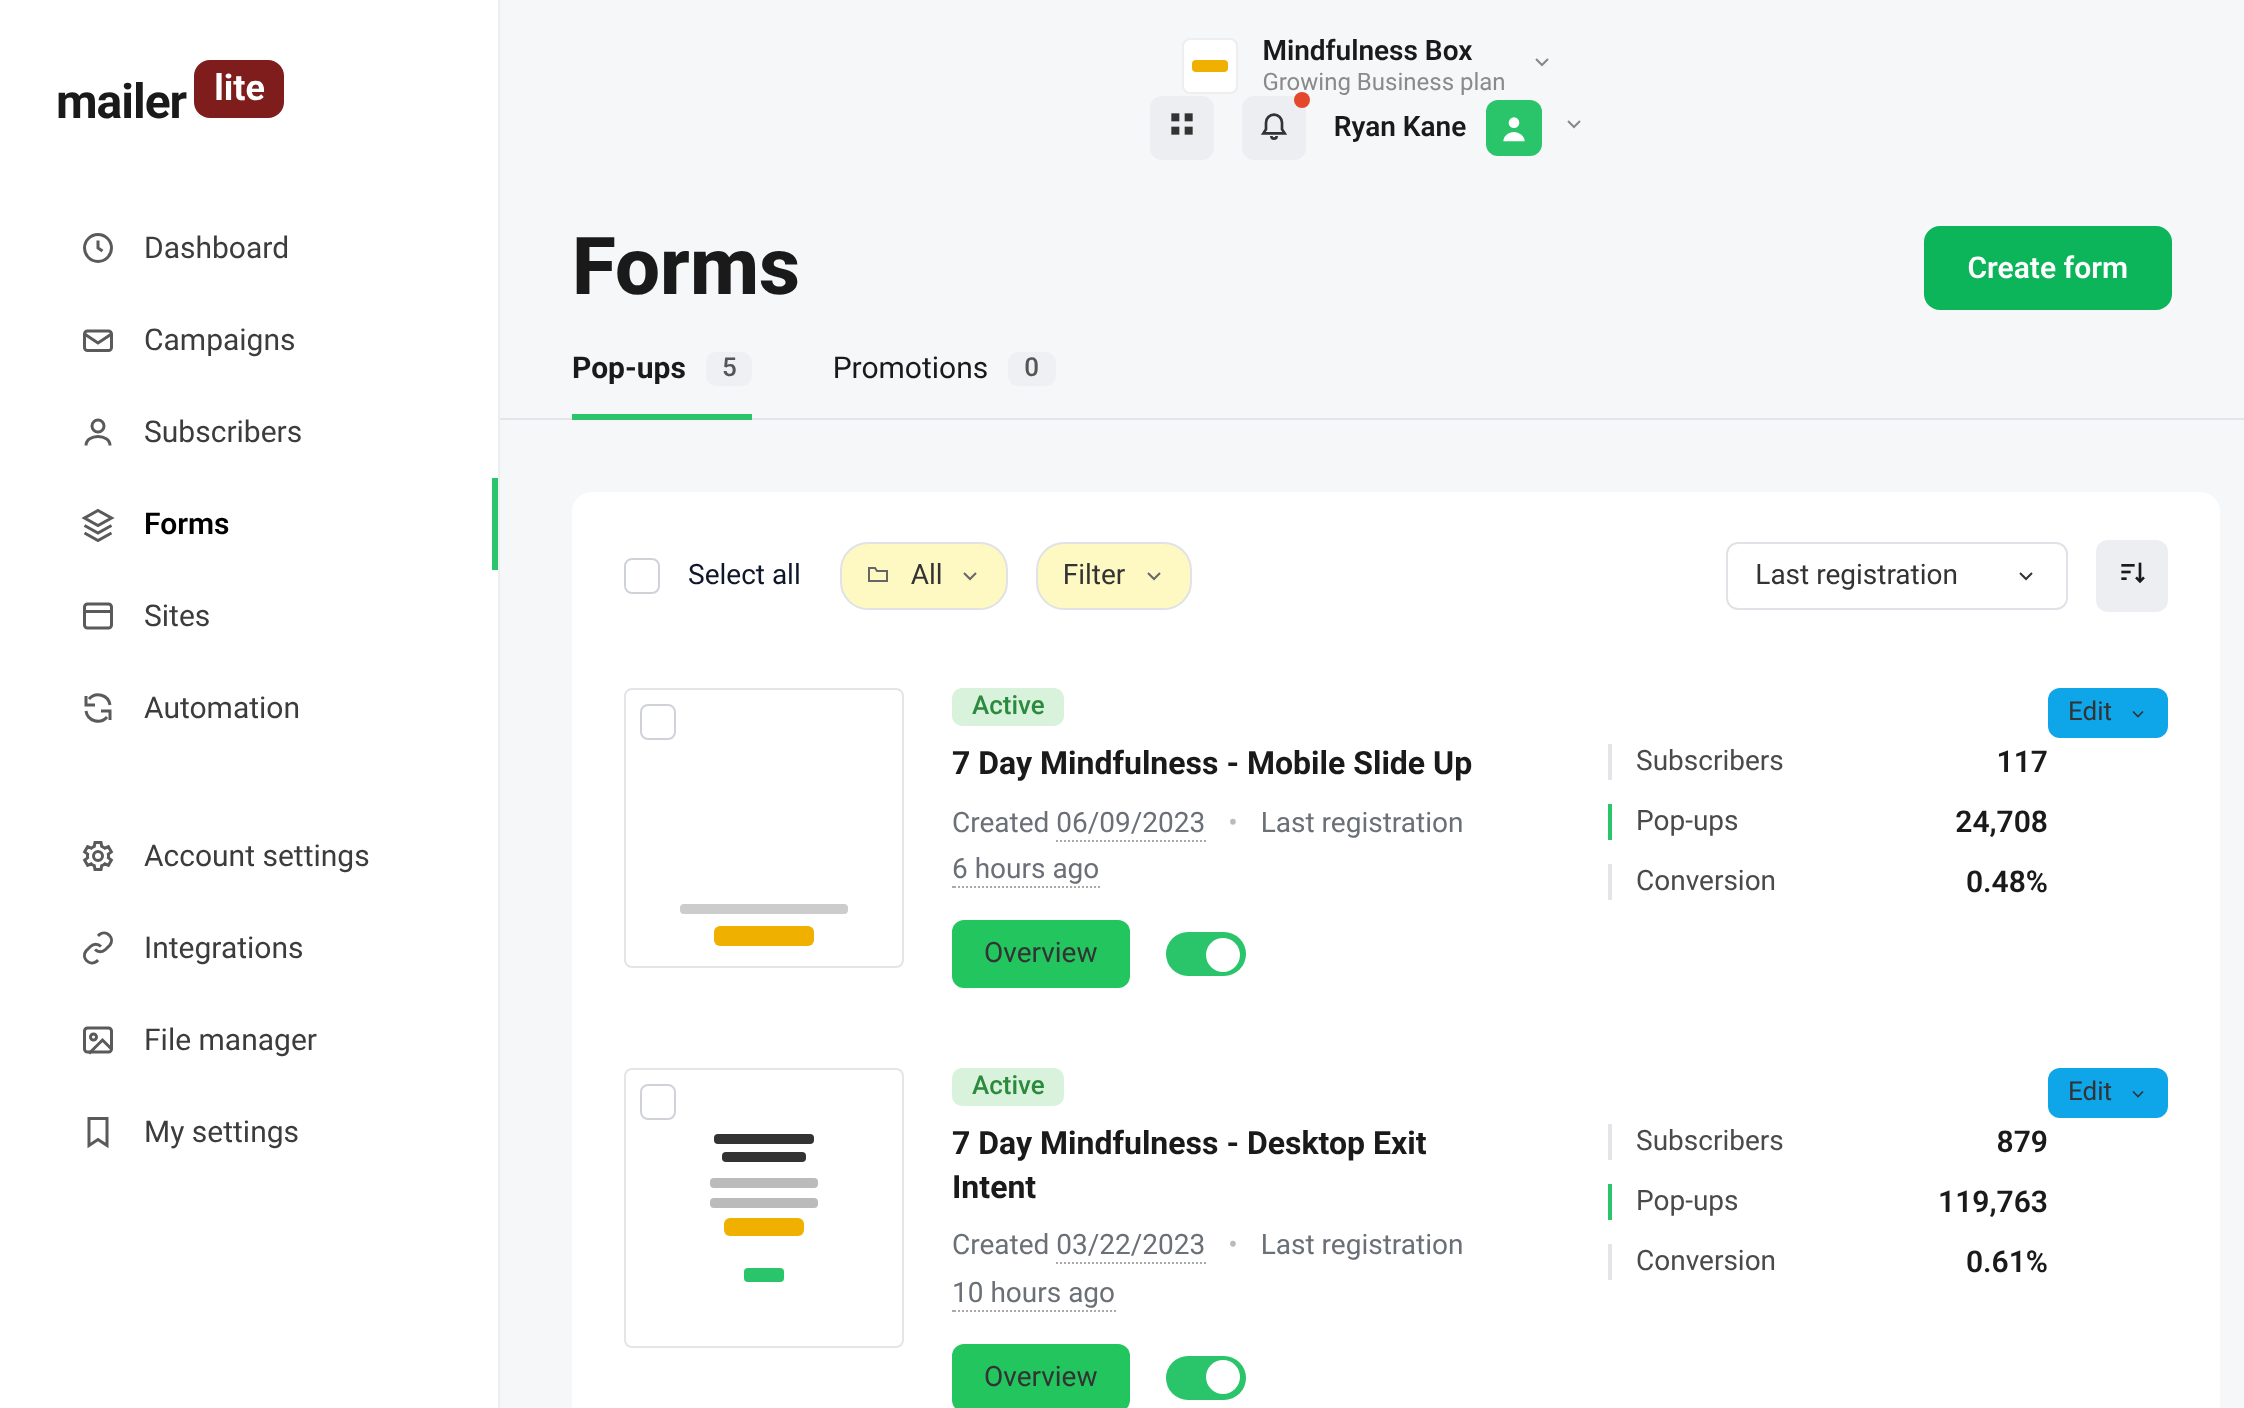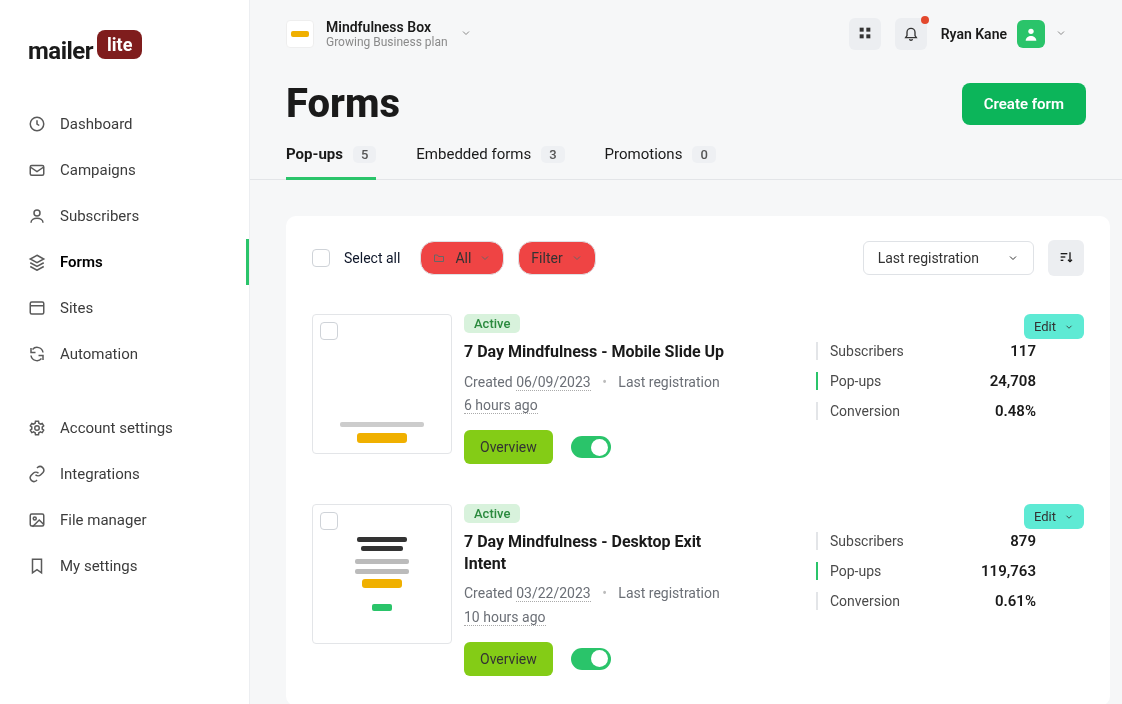--- a/index.html
+++ b/index.html
@@ -47,34 +47,36 @@
   .nav { display: flex; flex-direction: column; }
   .nav-item {
     display: flex;
     align-items: center;
     gap: 14px;
     padding: 14px 28px;
     color: #3c3c3c;
     cursor: pointer;
     font-size: 15px;
     border-right: 3px solid transparent;
+    margin-left: 12px;
   }
   .nav-item.active {
     color: #000;
     font-weight: 600;
     border-right: 3px solid #2ac46a;
   }
   .nav-item .icon { width: 18px; height: 18px; color: #5a5a5a; flex-shrink:0; }
   .nav-gap { height: 28px; }
   
   .main { flex: 1; display: flex; flex-direction: column; overflow: auto; }
   .topbar {
     display: flex;
     align-items: center;
-    padding: 18px 55px 8px 36px;
+    padding: 18px 40px 8px 36px;
+    flex-direction: column;
   }
   .workspace {
     display: flex;
     align-items: center;
     gap: 12px;
     cursor: pointer;
   }
   .workspace-logo {
     width: 28px; height: 28px; background: #fff; border:1px solid #eee; border-radius:4px;
     display:flex; align-items:center; justify-content:center;
@@ -125,39 +127,39 @@
   }
   .toolbar {
     display:flex; align-items:center; padding: 24px 26px 18px 26px; gap:14px;
   }
   .checkbox {
     width:18px; height:18px; border:1.5px solid #cfd3d8; border-radius:4px; cursor:pointer;
     background:#fff;
   }
   .select-all-label { font-size:14px; color:#0f172a; margin-right:6px; }
   .dropdown-btn {
-    border:1px solid #dfe2e6; background:#ef4444; border-radius:14px;
+    border:1px solid #dfe2e6; background:#fef9c3; border-radius:14px;
     padding: 8px 12px; display:flex; align-items:center; gap:8px; cursor:pointer;
     font-size:14px; color:#333;
   }
   .dropdown-btn svg { width:12px; height:12px; color:#666; }
   .dropdown-btn .lead-icon { width:14px; height:14px; }
   .toolbar-spacer { flex:1; }
   .sort-btn {
     border:1px solid #dfe2e6; background:#fff; border-radius:6px;
     padding: 8px 14px; display:flex; align-items:center; gap:28px; cursor:pointer;
     font-size:14px; color:#333; min-width:160px; justify-content:space-between;
   }
   .sort-icon-btn {
     width:36px; height:36px; background:#eceef1; border-radius:6px;
     display:flex; align-items:center; justify-content:center; cursor:pointer;
   }
   
   .form-row {
-    display:flex; padding: 20px 26px; gap:12px; align-items:flex-start;
+    display:flex; padding: 20px 26px; gap:24px; align-items:flex-start;
   }
   .thumb-wrap { position:relative; }
   .thumb {
     width:140px; height:140px; border:1px solid #e3e5e8; border-radius:4px; background:#fff;
     display:flex; flex-direction:column; align-items:center; justify-content:center;
   }
   .thumb .checkbox { position:absolute; top:8px; left:8px; }
   .thumb-inner-a { display:flex; flex-direction:column; align-items:center; justify-content:flex-end; height:100%; width:100%; padding-bottom:10px;}
   .thumb-inner-a .line { width:84px; height:5px; background:#ccc; border-radius:2px; margin-bottom:6px; }
   .thumb-inner-a .btn { width:50px; height:10px; background:#f0b000; border-radius:3px; }
@@ -171,21 +173,21 @@
   .badge {
     display:inline-block; background:#d8f2dc; color:#2b8a3e; font-size:13px;
     padding:2px 10px; border-radius:5px; font-weight:500; margin-bottom:8px;
   }
   .form-title { font-size:16px; font-weight:700; line-height:1.35; margin-bottom:8px; max-width:280px; }
   .form-meta { color:#6b6f76; font-size:14px; line-height:1.7; }
   .meta-date { border-bottom:1px dotted #aaa; }
   .meta-dot { color:#bbb; padding:0 8px; }
   .form-actions { display:flex; align-items:center; gap:18px; margin-top:12px; }
   .overview-btn {
-    background:#84cc16; border-radius:6px; padding:9px 16px; cursor:pointer;
+    background:#22c55e; border-radius:6px; padding:9px 16px; cursor:pointer;
     font-size:14px; color:#333;
   }
   .toggle {
     width:40px; height:22px; background:#2ac46a; border-radius:12px; position:relative; cursor:pointer;
   }
   .toggle::after {
     content:''; position:absolute; width:17px; height:17px; background:#fff; border-radius:50%;
     top:2.5px; right:3px;
   }
   .stats {
@@ -194,21 +196,21 @@
   .stat-row {
     display:flex; justify-content:space-between; align-items:center;
     border-left:2px solid #e3e5e8; padding-left:12px;
   }
   .stat-row.accent { border-left-color:#2ac46a; }
   .stat-label { color:#4a4a4a; font-size:14px; }
   .stat-val { font-weight:600; font-size:15px; }
   .edit-col { width:36px; position:relative; }
   .edit-btn {
     position:absolute; top:0; right:0;
-    background:#5eead4; border-radius:6px; padding:5px 10px; display:flex; align-items:center; gap:8px;
+    background:#0ea5e9; border-radius:6px; padding:5px 10px; display:flex; align-items:center; gap:8px;
     cursor:pointer; font-size:13px; color:#333;
   }
 </style>
 </head>
 <body>
 
 <div class="app">
 
   <aside class="sidebar">
     <div class="logo">
@@ -342,24 +344,20 @@
 
     <div class="page-header">
       <h1 class="page-title">Forms</h1>
       <div class="create-btn">Create form</div>
     </div>
 
     <div class="tabs">
       <div class="tab active">
         <span>Pop-ups</span>
         <span class="tab-count">5</span>
-      </div>
-      <div class="tab">
-        <span>Embedded forms</span>
-        <span class="tab-count">3</span>
       </div>
       <div class="tab">
         <span>Promotions</span>
         <span class="tab-count">0</span>
       </div>
     </div>
 
     <div class="content-card">
       <div class="toolbar">
         <div class="checkbox"></div>

